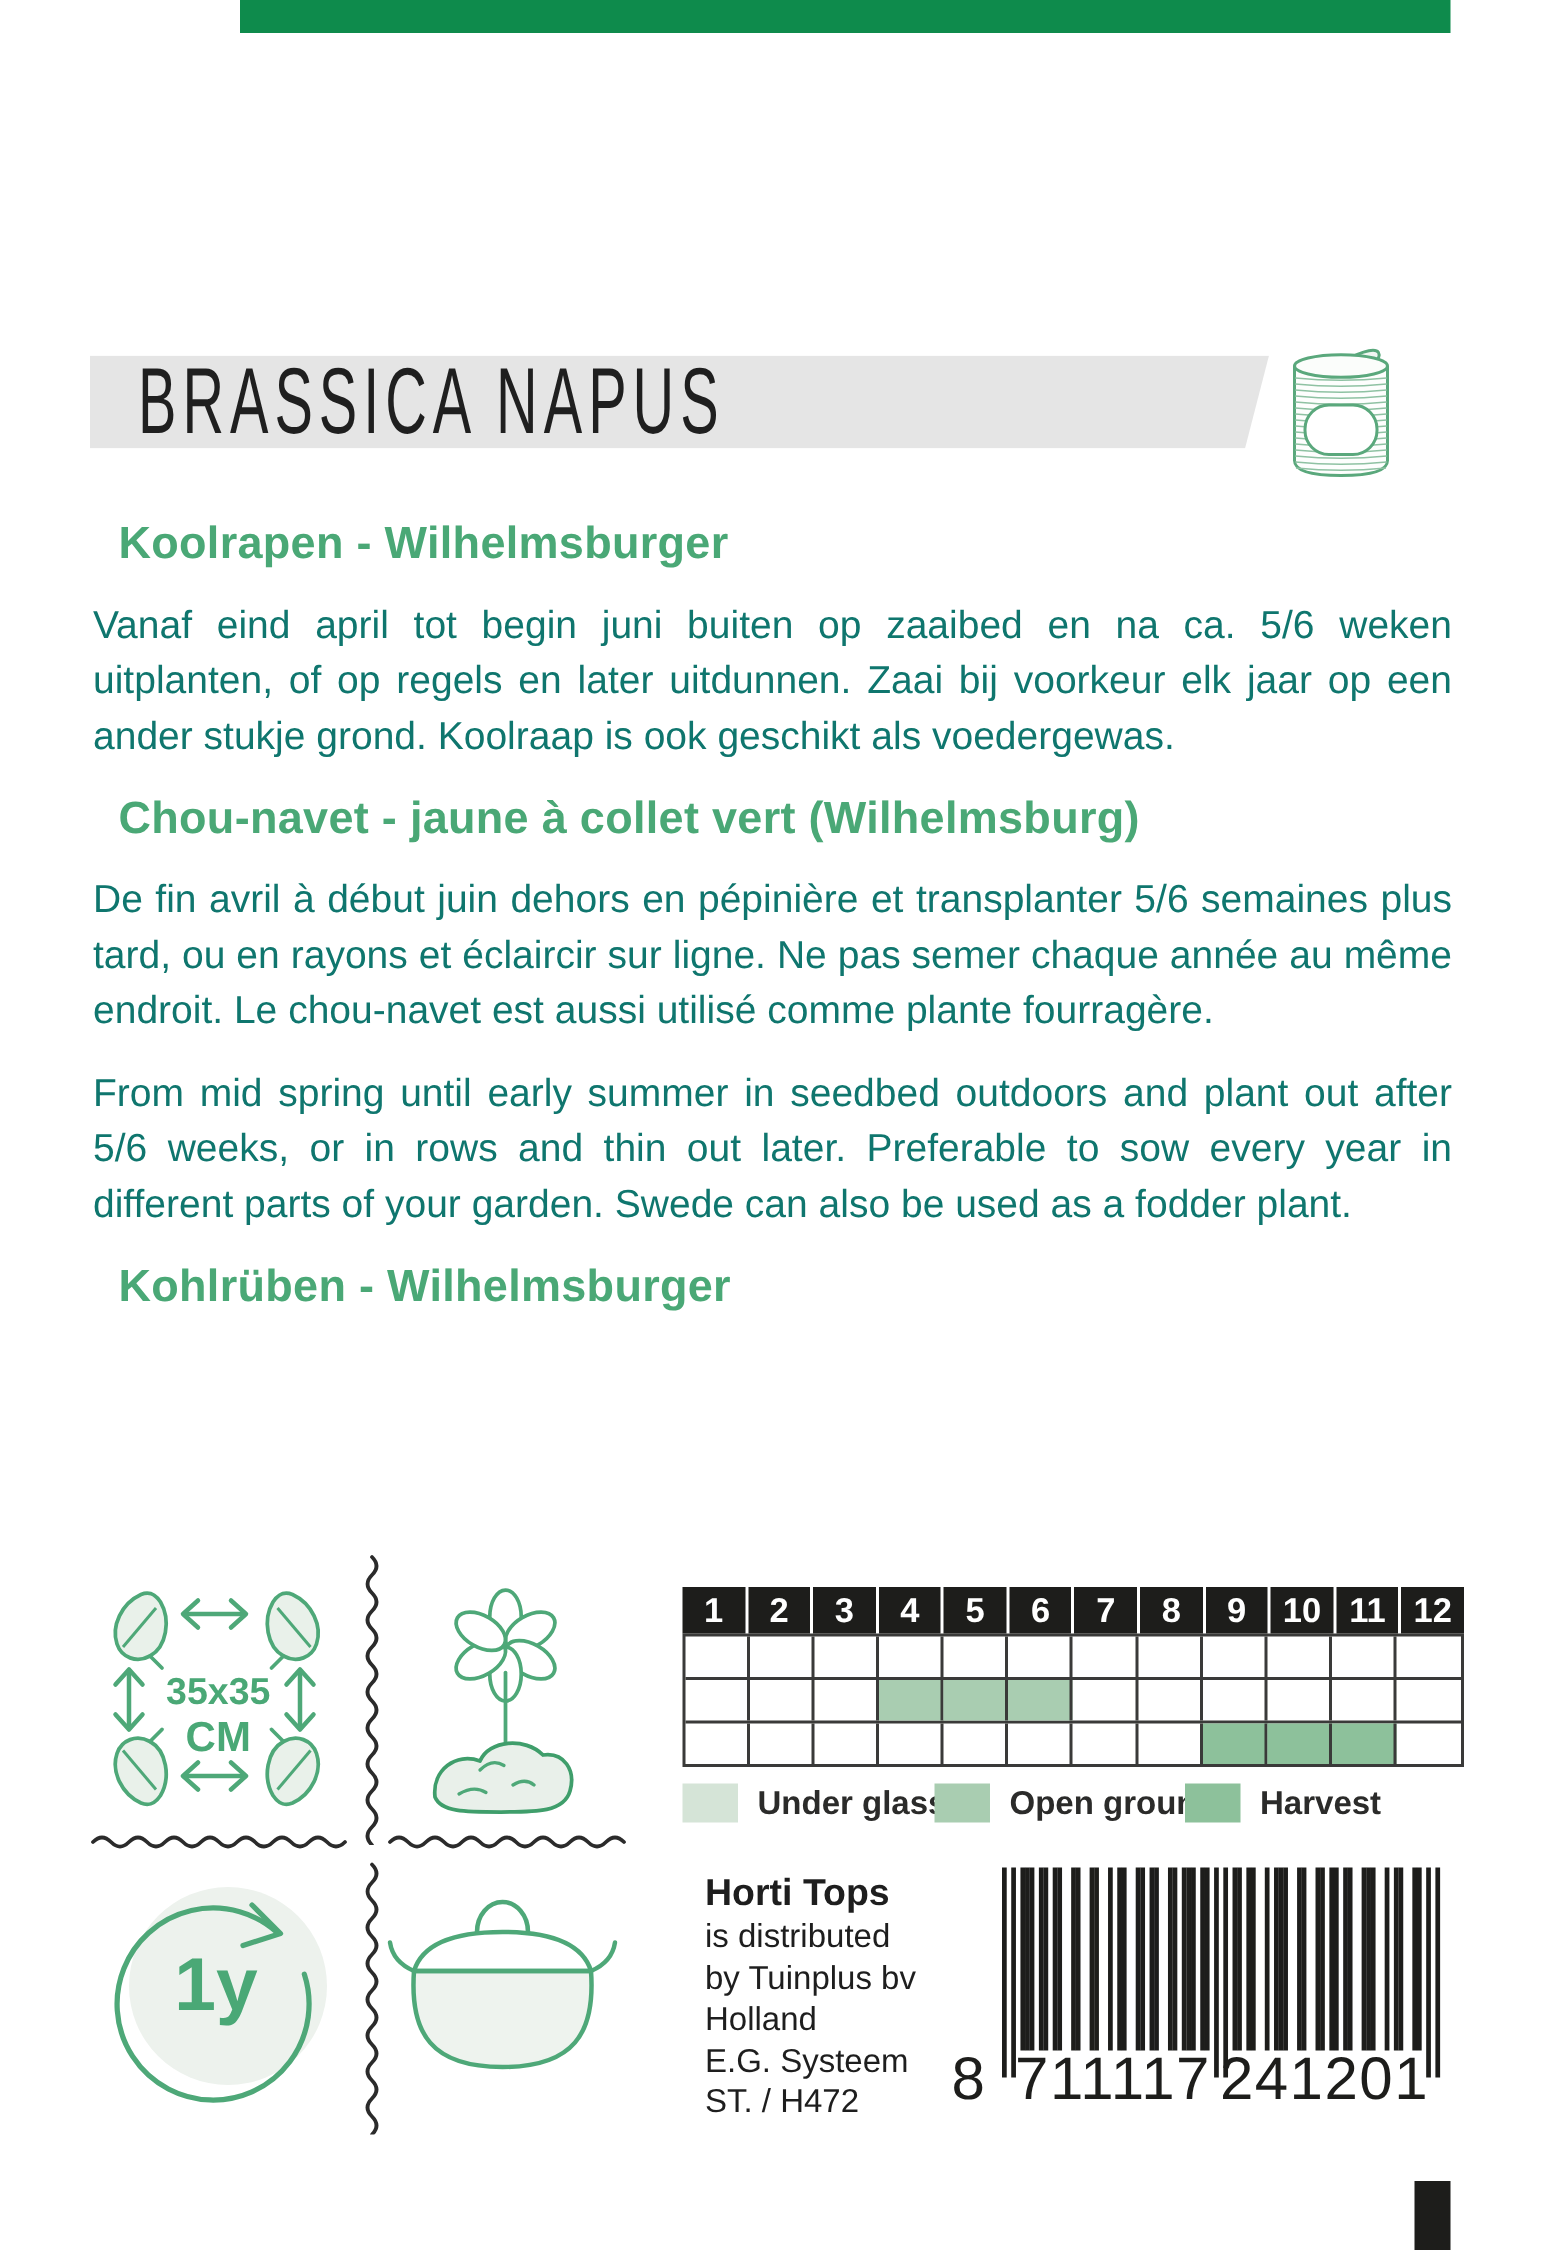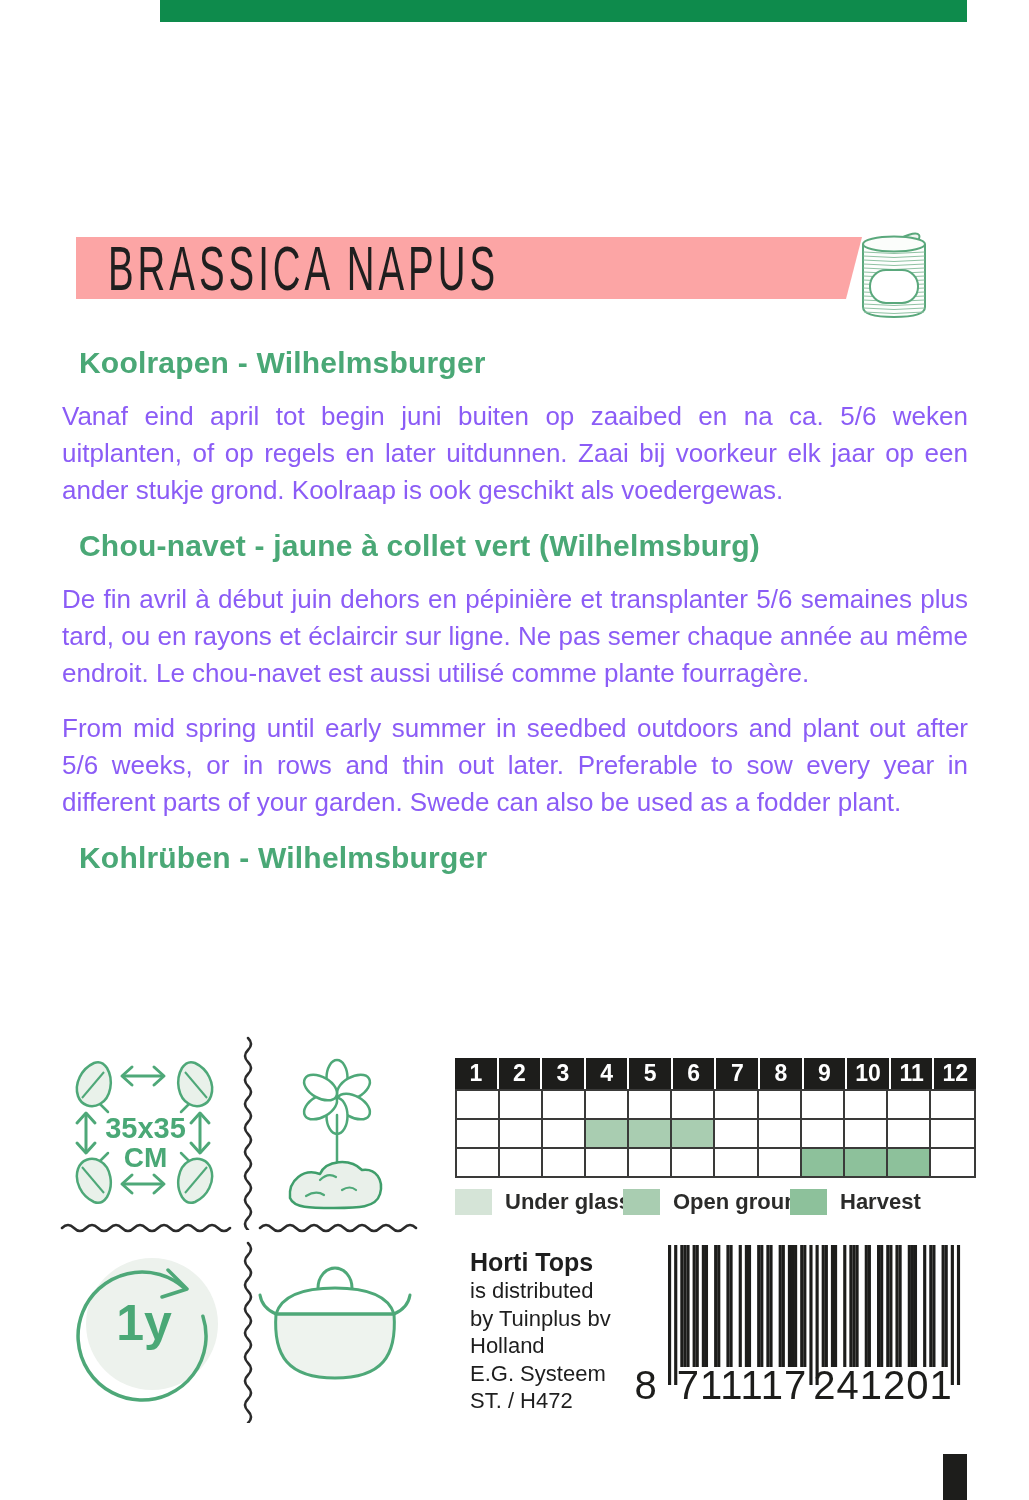--- a/index.html
+++ b/index.html
@@ -6,39 +6,39 @@
   body{
     width:1029px;height:1500px;position:relative;background:#ffffff;
     font-family:"Liberation Sans",sans-serif;overflow:hidden;color:#2b2b2a;
   }
   .abs{position:absolute;}
 
   
   .top-bar{left:160px;top:0;width:807px;height:22px;background:#0e8b4c;}
 
   
-  .banner{left:76px;top:237px;width:786px;height:62px;background:#fca5a5;
+  .banner{left:60px;top:237px;width:786px;height:62px;background:#e5e5e5;
     clip-path:polygon(0 0,100% 0,calc(100% - 16px) 100%,0 100%);
     display:flex;align-items:center;}
   .banner-title{display:inline-block;margin-left:32px;font-size:48px;font-weight:400;
     letter-spacing:5px;color:#1f1f1f;transform:scale(0.8,1.3);transform-origin:0 50%;
     white-space:nowrap;}
 
   .can-icon{left:853px;top:208px;width:84px;height:115px;}
 
   
   .sections{left:62px;top:327px;width:906px;}
   .sec-head{margin:17px;font-size:30px;line-height:37px;font-weight:bold;color:#4aa876;letter-spacing:0.2px;}
-  .sec-body{margin:0 0 18px;font-size:26px;line-height:37px;text-align:justify;color:#8b5cf6;}
+  .sec-body{margin:0 0 18px;font-size:26px;line-height:37px;text-align:justify;color:#0f766e;}
 
   
   .spacing-icon{left:58px;top:1055px;width:160px;height:150px;}
   .spacing-text{position:absolute;left:30px;top:58px;width:115px;text-align:center;
     color:#4aa876;font-weight:bold;}
-  .spacing-val{font-size:29px;line-height:31px;}
+  .spacing-val{font-size:25px;line-height:31px;}
   .spacing-unit{font-size:28px;line-height:27px;}
 
   .flower-icon{left:270px;top:1058px;width:135px;height:155px;}
 
   .squiggle{stroke:#2b2b2b;stroke-width:2.5;fill:none;stroke-linecap:round;}
   .sq-v1{left:241px;top:1036px;width:14px;height:194px;}
   .sq-h1{left:60px;top:1221px;width:180px;height:14px;}
   .sq-h2{left:258px;top:1221px;width:168px;height:14px;}
   .sq-v2{left:241px;top:1241px;width:14px;height:182px;}
 

